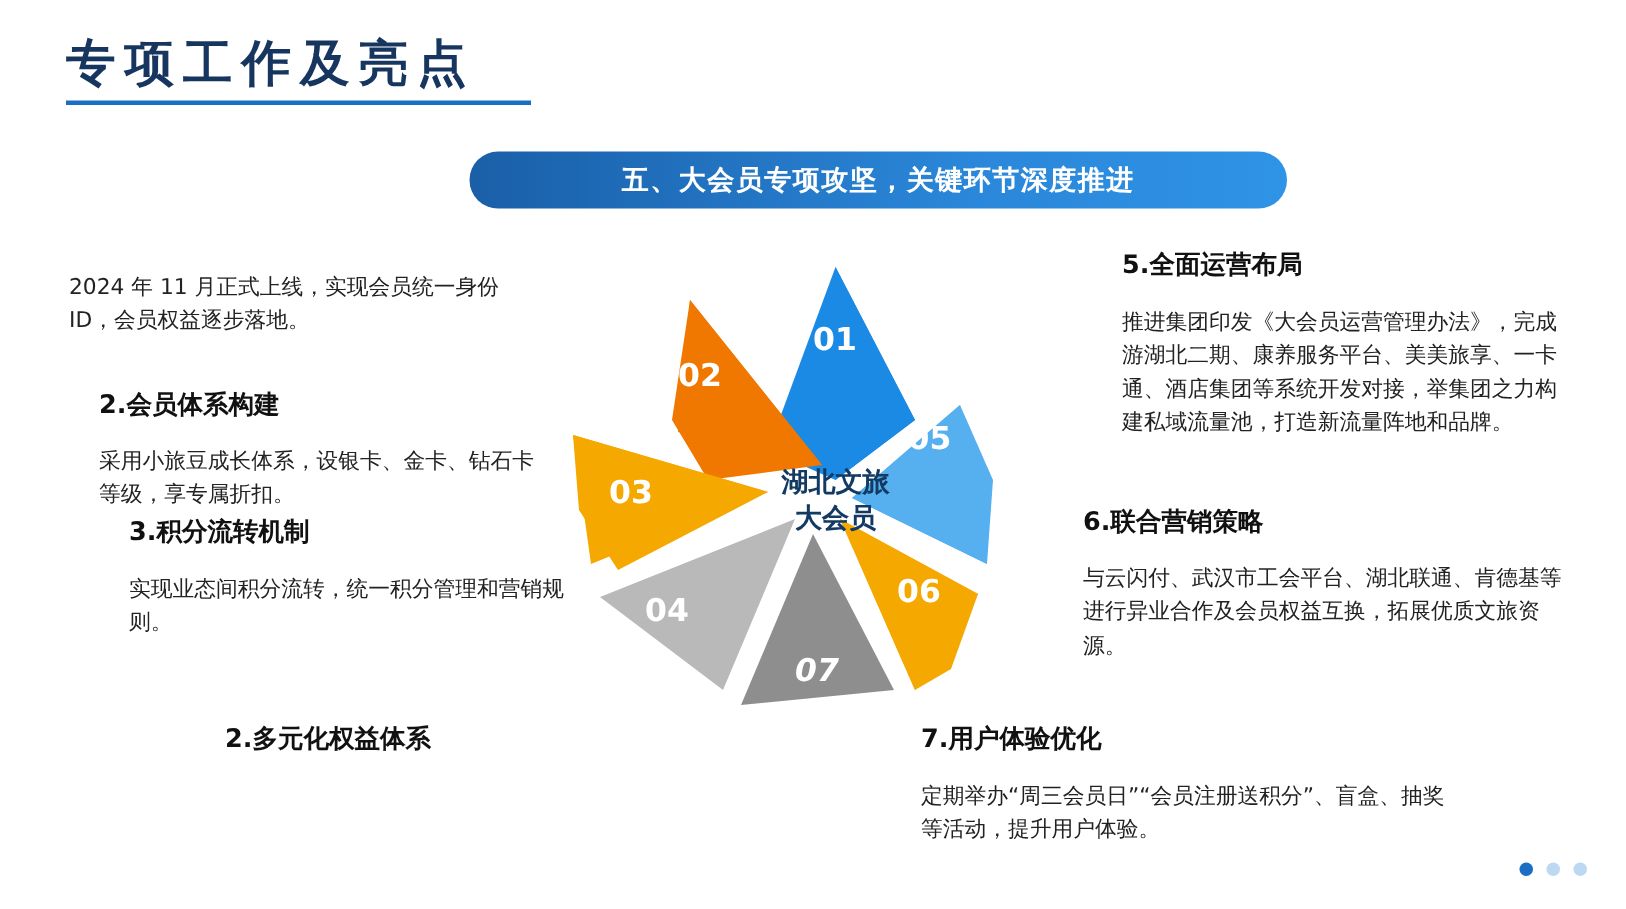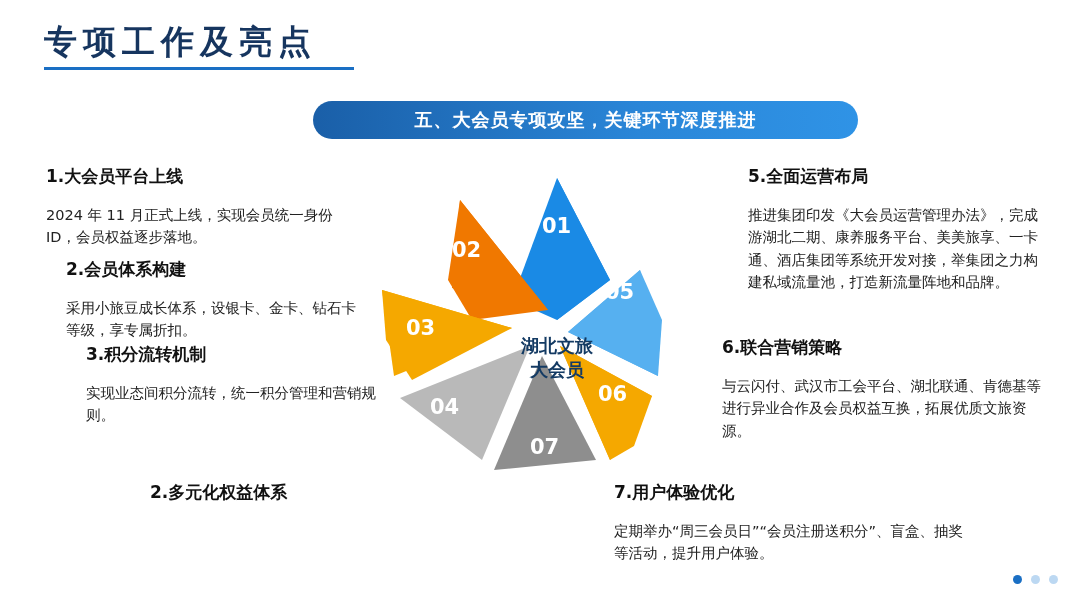--- a/index.html
+++ b/index.html
@@ -99,21 +99,20 @@
     left: 140px;
     top: 150px;
     width: 130px;
     text-align: center;
     font-size: 18px;
     font-weight: bold;
     color: #133a63;
     line-height: 1.35;
     font-family: "DejaVu Sans", "Liberation Sans", sans-serif;
     pointer-events: none;
-    margin-top: 24px;
   }
   .seg-num {
     position: absolute;
     color: #ffffff;
     font-size: 21px;
     font-weight: bold;
     font-family: "DejaVu Sans", "Liberation Sans", sans-serif;
     pointer-events: none;
   }
   
@@ -135,21 +134,20 @@
 <body>
 
 <div class="slide">
 
   <div class="page-title">专项工作及亮点</div>
   <div class="title-underline"></div>
 
   <div class="banner">五、大会员专项攻坚，关键环节深度推进</div>
 
   <div class="block" id="b1">
-    <div class="head">1.大会员平台上线</div>
     <div class="body">2024 年 11 月正式上线，实现会员统一身份 ID，会员权益逐步落地。</div>
   </div>
 
   <div class="block" id="b2">
     <div class="head">2.会员体系构建</div>
     <div class="body">采用小旅豆成长体系，设银卡、金卡、钻石卡等级，享专属折扣。</div>
   </div>
 
   <div class="block" id="b3">
     <div class="head">3.积分流转机制</div>
@@ -197,21 +195,21 @@
       <polygon points="288,110 216,172 306,216" fill="#56b0f0"></polygon>
       <polygon points="288,110 216,172 306,216 310,160" fill="#56b0f0"></polygon>
     </svg>
 
     <div class="seg-num" style="left:190px; top:54px;">01</div>
     <div class="seg-num" style="left:100px; top:78px;">02</div>
     <div class="seg-num" style="left:54px;  top:156px;">03</div>
     <div class="seg-num" style="left:78px;  top:235px;">04</div>
     <div class="seg-num" style="left:253px; top:120px;">05</div>
     <div class="seg-num" style="left:246px; top:222px;">06</div>
-    <div class="seg-num" style="left:178px; top:275px;">07</div>
+    <div class="seg-num" style="left:178px; top:275px;font-style:italic;">07</div>
 
     <div class="wheel-label">
       <div>湖北文旅</div>
       <div>大会员</div>
     </div>
   </div>
 
   <div class="dots">
     <span class="dot active"></span>
     <span class="dot"></span>

